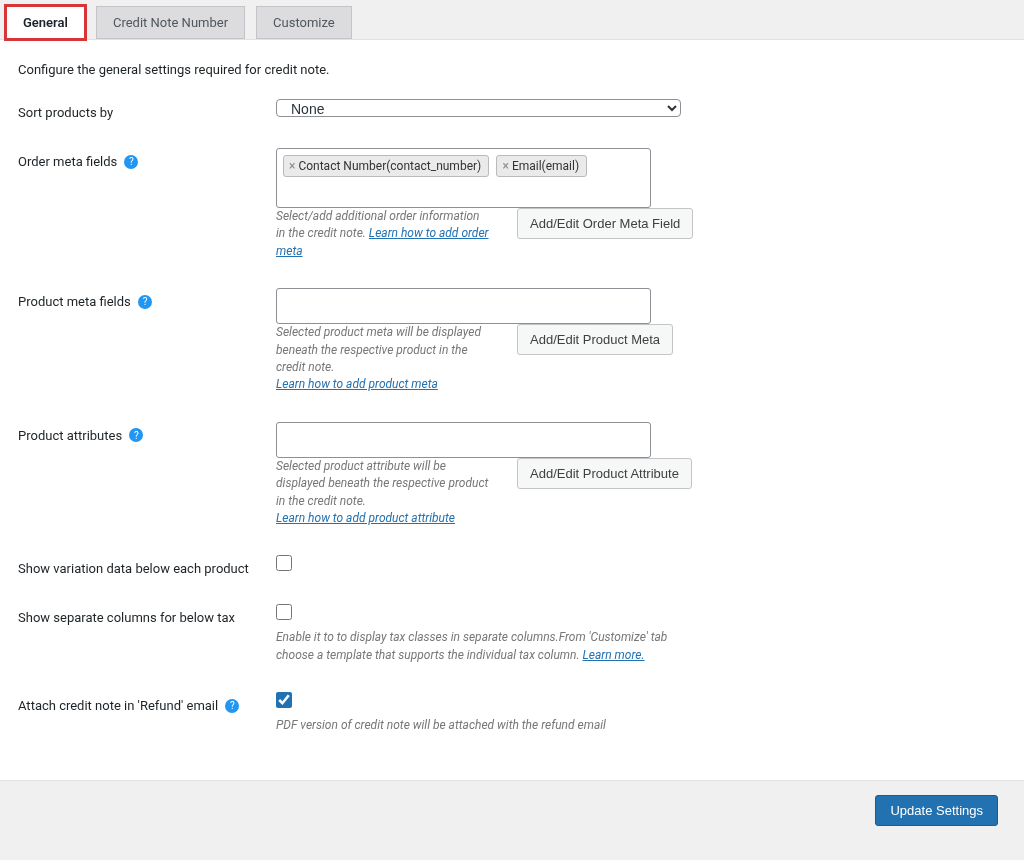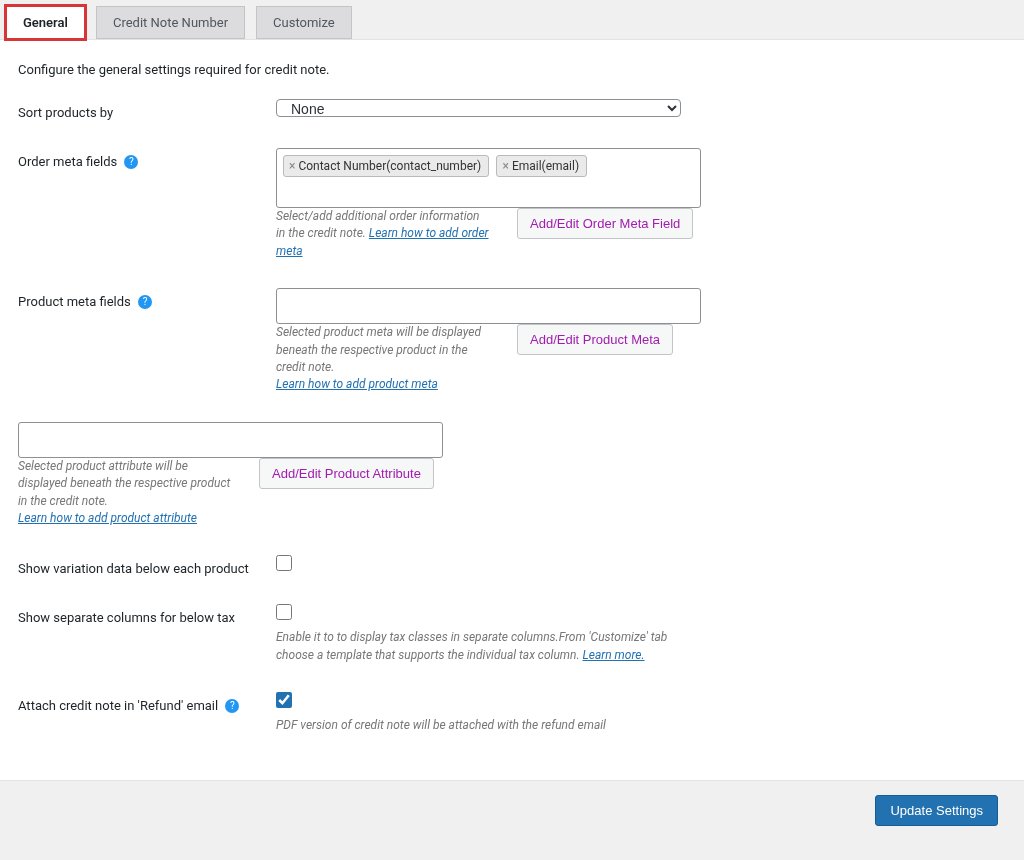--- a/index.html
+++ b/index.html
@@ -84,21 +84,21 @@
     width: 405px;
     height: 18px;
     border: 1px solid #8c8f94;
     border-radius: 4px;
     padding: 0 10px;
     font-size: 14px;
     color: #2c3338;
     background:#fff;
   }
   .tagbox {
-    width: 425px;
+    width: 375px;
     min-height: 60px;
     border: 1px solid #8c8f94;
     border-radius: 3px;
     padding: 6px 6px;
     background:#fff;
   }
   .tagbox.small { min-height: 36px; }
   .tag {
     display:inline-block;
     border:1px solid #bababa;
@@ -128,21 +128,21 @@
     max-width: 215px;
   }
   .subrow .desc a, .desc-line a {
     color:#2271b1;
     font-style:italic;
     text-decoration:underline;
   }
   .btn {
     border:1px solid #c3c4c7;
     background:#f6f7f7;
-    color:#a21caf;
+    color:#404040;
     padding:7px 12px;
     border-radius:3px;
     font-size:13px;
     cursor:pointer;
     white-space:nowrap;
   }
   .desc-line {
     font-size:12px;
     color:#777;
     font-style:italic;
@@ -226,20 +226,24 @@
           <div class="desc">
             <span>Selected product meta will be displayed beneath the respective product in the credit note.</span><br>
             <a href="#">Learn how to add product meta</a>
           </div>
           <button class="btn">Add/Edit Product Meta</button>
         </div>
       </div>
     </div>
 
     <div class="form-row">
+      <div class="label-col">
+        <span>Product attributes</span>
+        <span class="help-icon">?</span>
+      </div>
       <div class="field-col">
         <div class="tagbox small"></div>
         <div class="subrow">
           <div class="desc">
             <span>Selected product attribute will be displayed beneath the respective product in the credit note.</span><br>
             <a href="#">Learn how to add product attribute</a>
           </div>
           <button class="btn">Add/Edit Product Attribute</button>
         </div>
       </div>

